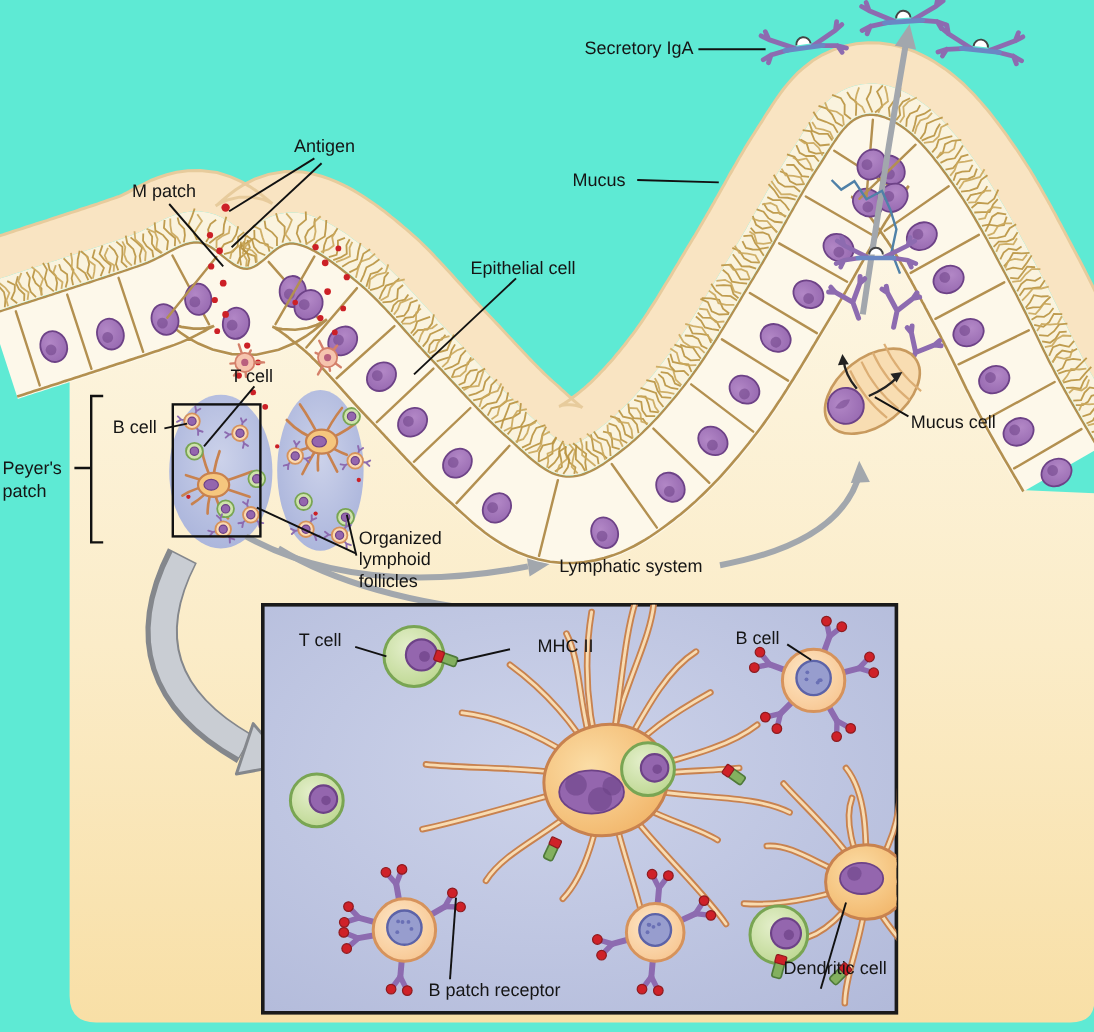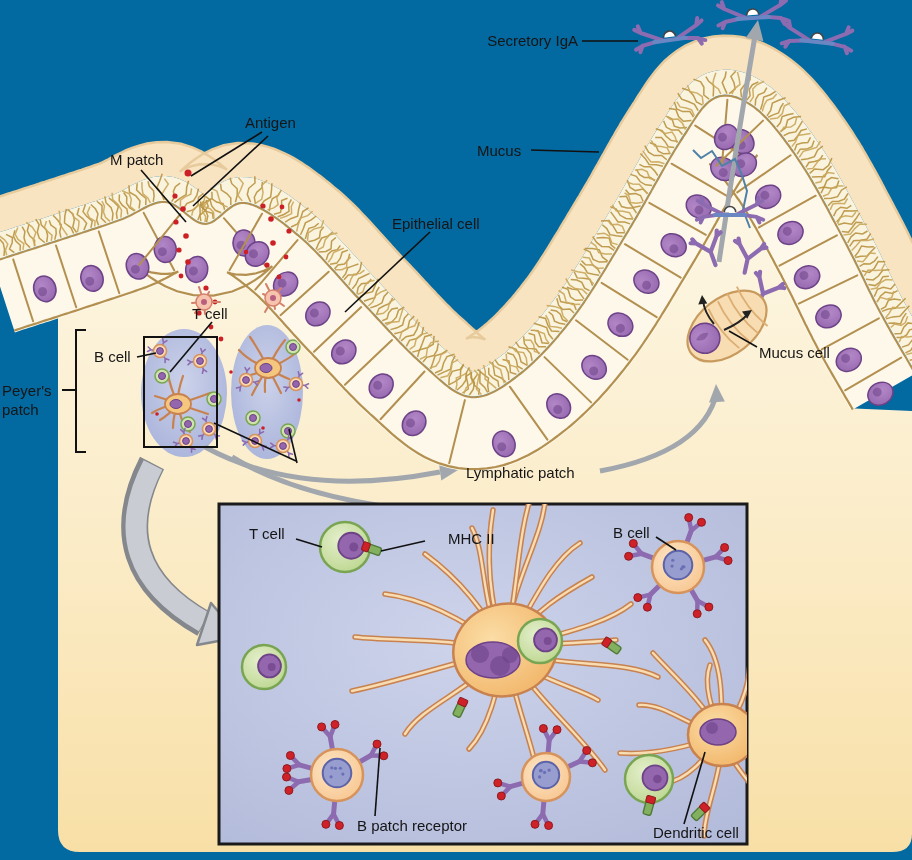--- a/index.html
+++ b/index.html
@@ -1,16 +1,16 @@
 <!DOCTYPE html>
 <html><head>
 <meta charset="utf-8">
 <style>
   html,body{margin:0;padding:0;background:#fff;}
-  #stage{position:relative;width:912px;height:860px;background:#0369a1;overflow:hidden;
+  #stage{position:relative;width:912px;height:860px;background:#5eead4;overflow:hidden;
          font-family:"Liberation Sans", sans-serif;}
   #art{position:absolute;left:0;top:0;}
   .lbl{position:absolute;font-size:15px;line-height:1.25;color:#151515;white-space:pre-line;}
   .lbl.right{text-align:right;}
 </style>
 </head>
 <body>
 
 <div id="stage">
   <svg id="art" width="912" height="860" viewBox="0 0 912 860">
@@ -943,20 +943,23 @@
 
   <div class="lbl right" style="left:460px;top:32px;width:118px">Secretory IgA</div>
   <div class="lbl" style="left:245px;top:114px">Antigen</div>
   <div class="lbl" style="left:110px;top:151px">M patch</div>
   <div class="lbl" style="left:477px;top:142px">Mucus</div>
   <div class="lbl" style="left:392px;top:215px">Epithelial cell</div>
   <div class="lbl" style="left:192px;top:305px">T cell</div>
   <div class="lbl" style="left:94px;top:348px">B cell</div>
   <div class="lbl" style="left:2px;top:382px">Peyer's
 patch</div>
-  <div class="lbl" style="left:466px;top:464px">Lymphatic patch</div>
+  <div class="lbl" style="left:299px;top:440px;line-height:1.2">Organized
+lymphoid
+follicles</div>
+  <div class="lbl" style="left:466px;top:464px">Lymphatic system</div>
   <div class="lbl" style="left:759px;top:344px">Mucus cell</div>
   <div class="lbl" style="left:249px;top:525px">T cell</div>
   <div class="lbl" style="left:448px;top:530px">MHC II</div>
   <div class="lbl" style="left:613px;top:524px">B cell</div>
   <div class="lbl" style="left:357px;top:817px">B patch receptor</div>
-  <div class="lbl" style="left:653px;top:824px">Dendritic cell</div>
+  <div class="lbl" style="left:653px;top:799px">Dendritic cell</div>
 </div>
 
 </body></html>

